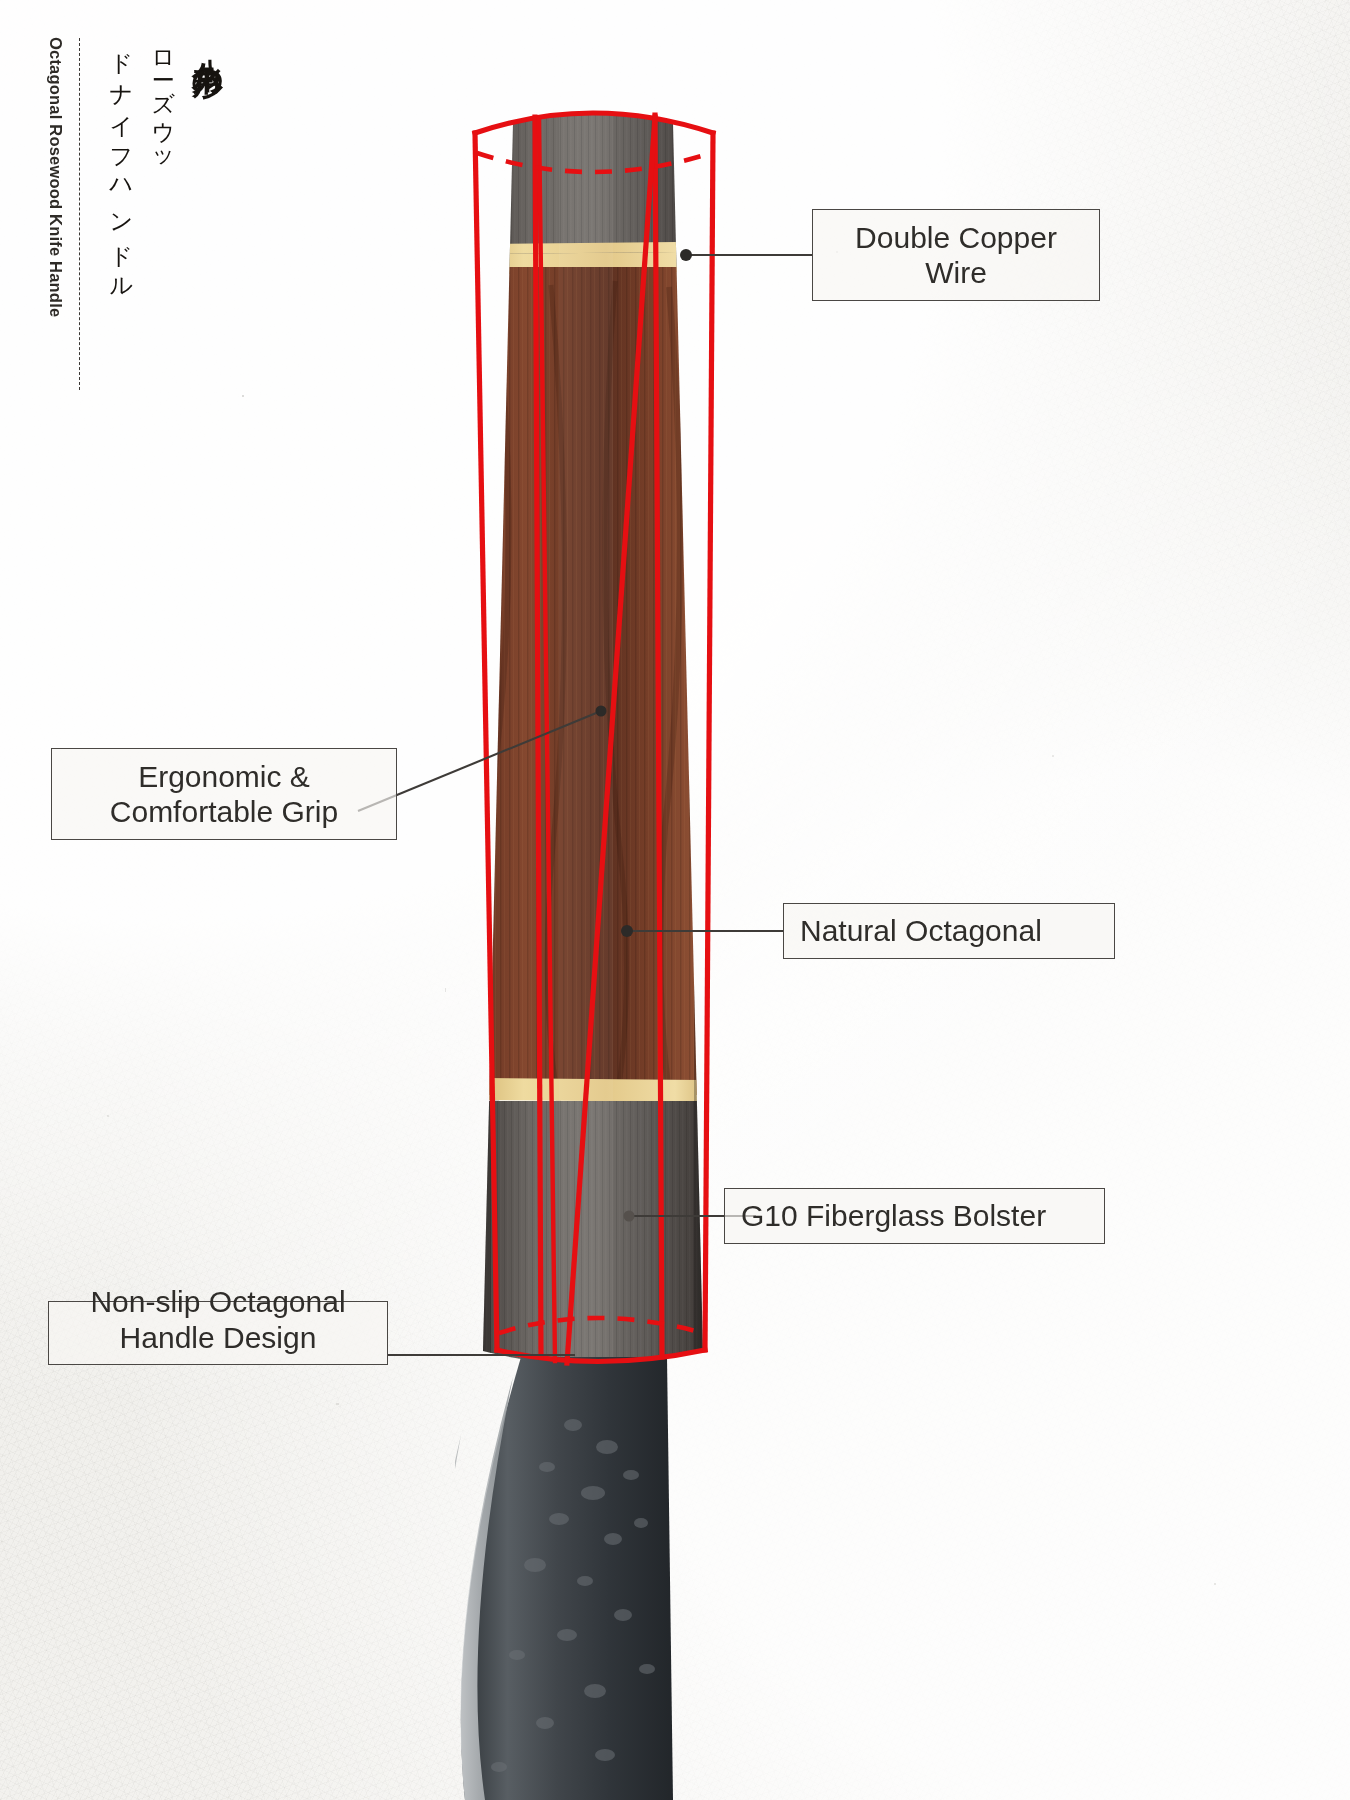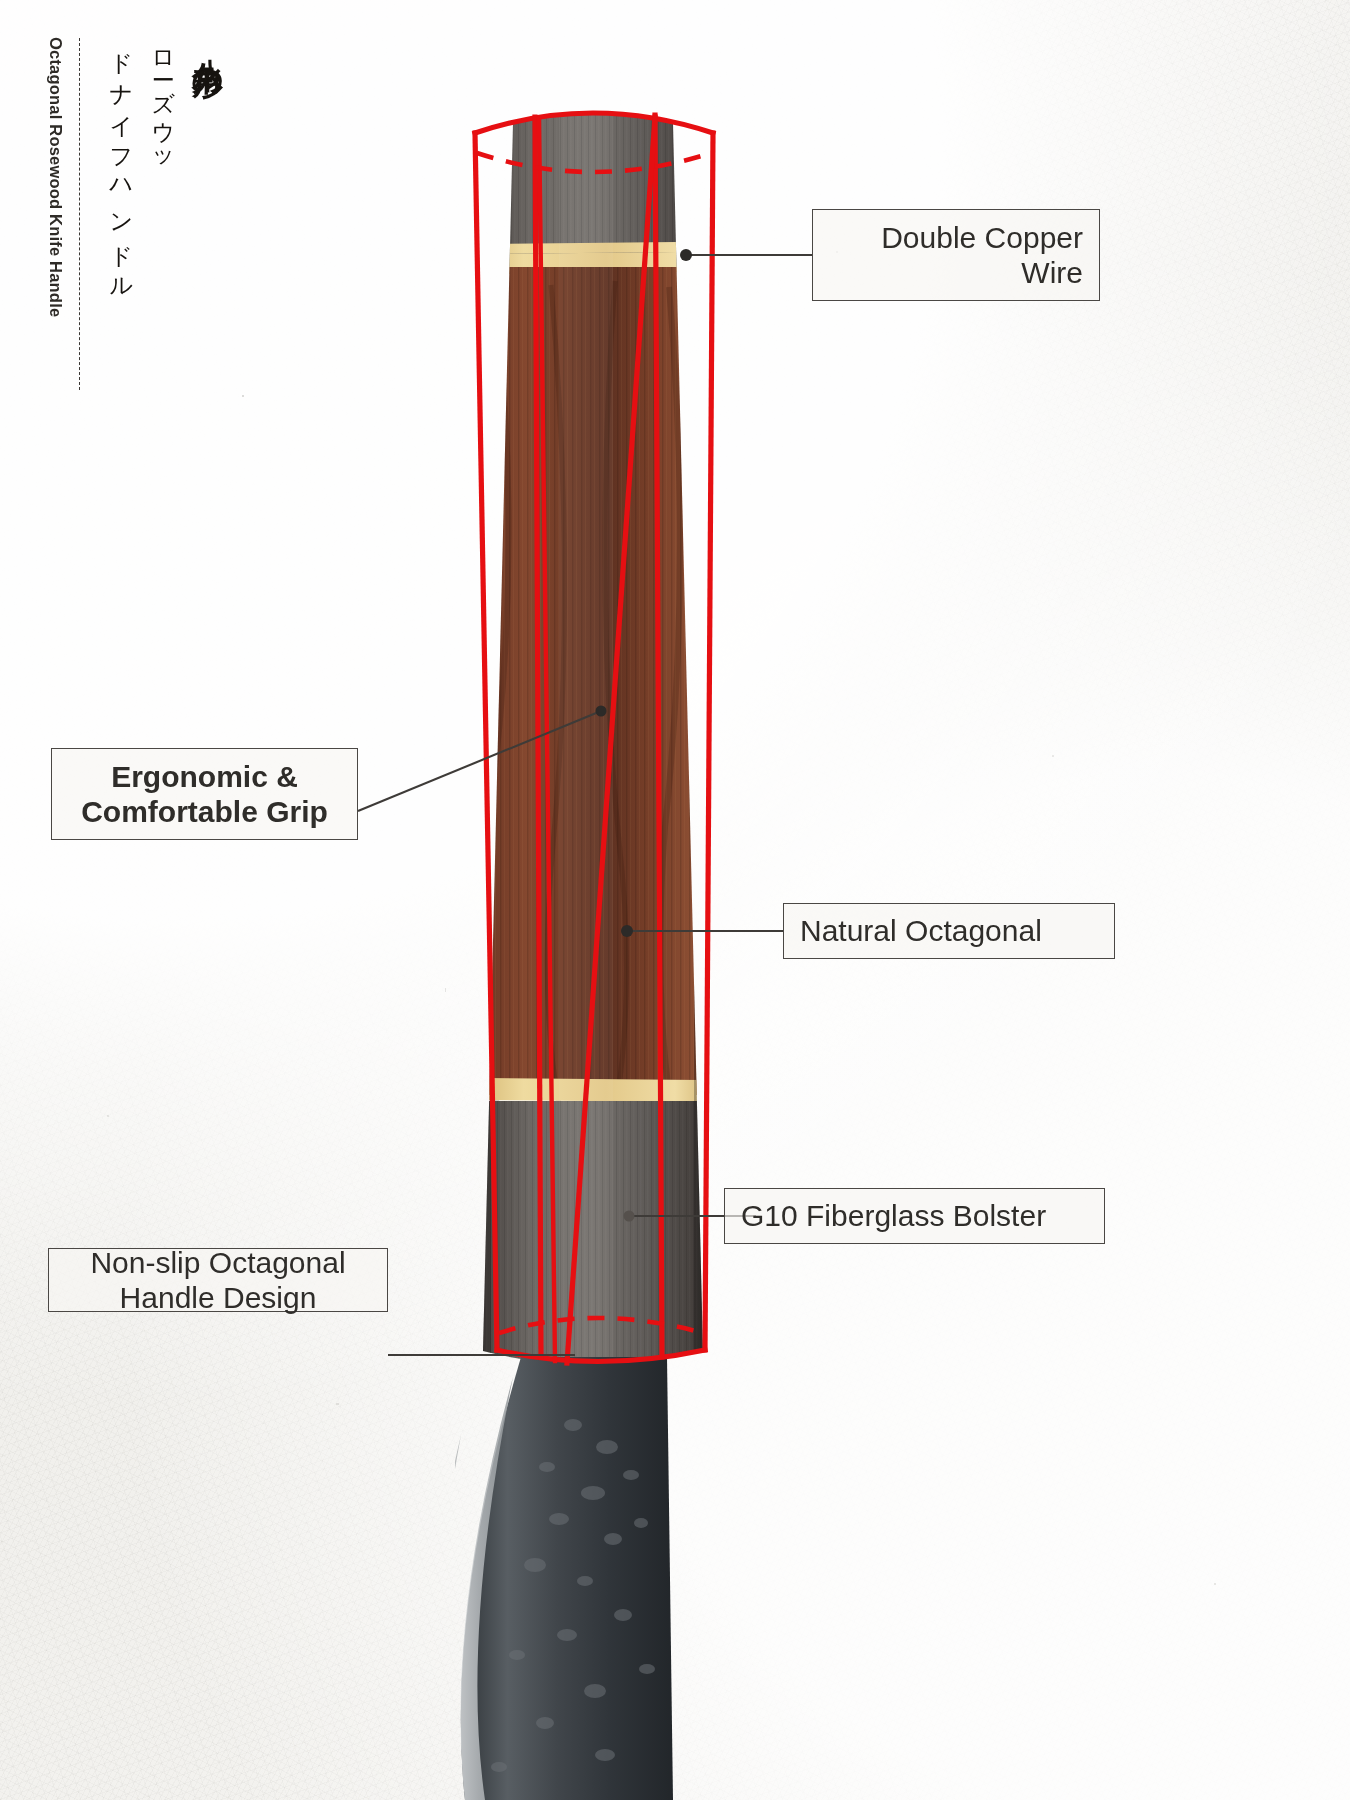--- a/index.html
+++ b/index.html
@@ -101,21 +101,21 @@
     font-family: "Liberation Sans", sans-serif;
     font-size: 30px;
     line-height: 1.18;
     display: flex;
     align-items: center;
     justify-content: center;
     text-align: center;
     padding: 9px 16px;
   }
   .callout.left  { text-align: center; }
-  .callout.right { text-align: right; justify-content: flex-start; }
+  .callout.right { text-align: center; justify-content: flex-start; }
 
   
   #leaders { position: absolute; inset: 0; pointer-events: none; }
 </style>
 </head>
 <body>
 
 <div id="paper"></div>
 
 <div id="title-block">
@@ -280,27 +280,27 @@
     <circle cx="627" cy="931" r="6"></circle>
     <circle cx="629" cy="1216" r="5.5" fill="#55504c"></circle>
     <circle cx="575" cy="1355" r="0.1"></circle>
   </g>
 </svg>
 
 <div class="callout right" style="left:812px; top:209px; width:288px; height:92px;">
   <span>Double Copper Wire</span>
 </div>
 
-<div class="callout left" style="left:51px; top:748px; width:307px; height:92px;font-weight:bold;">
+<div class="callout left" style="left:51px; top:748px; width:346px; height:92px;">
   <span>Ergonomic &amp; Comfortable Grip</span>
 </div>
 
 <div class="callout right" style="left:783px; top:903px; width:332px; height:56px;">
   <span>Natural Octagonal</span>
 </div>
 
 <div class="callout right" style="left:724px; top:1188px; width:381px; height:56px;">
   <span>G10 Fiberglass Bolster</span>
 </div>
 
-<div class="callout left" style="left:48px; top:1248px; width:340px; height:64px;">
+<div class="callout left" style="left:48px; top:1301px; width:340px; height:64px;align-items:flex-end;">
   <span>Non-slip Octagonal Handle Design</span>
 </div>
 
 </body></html>

